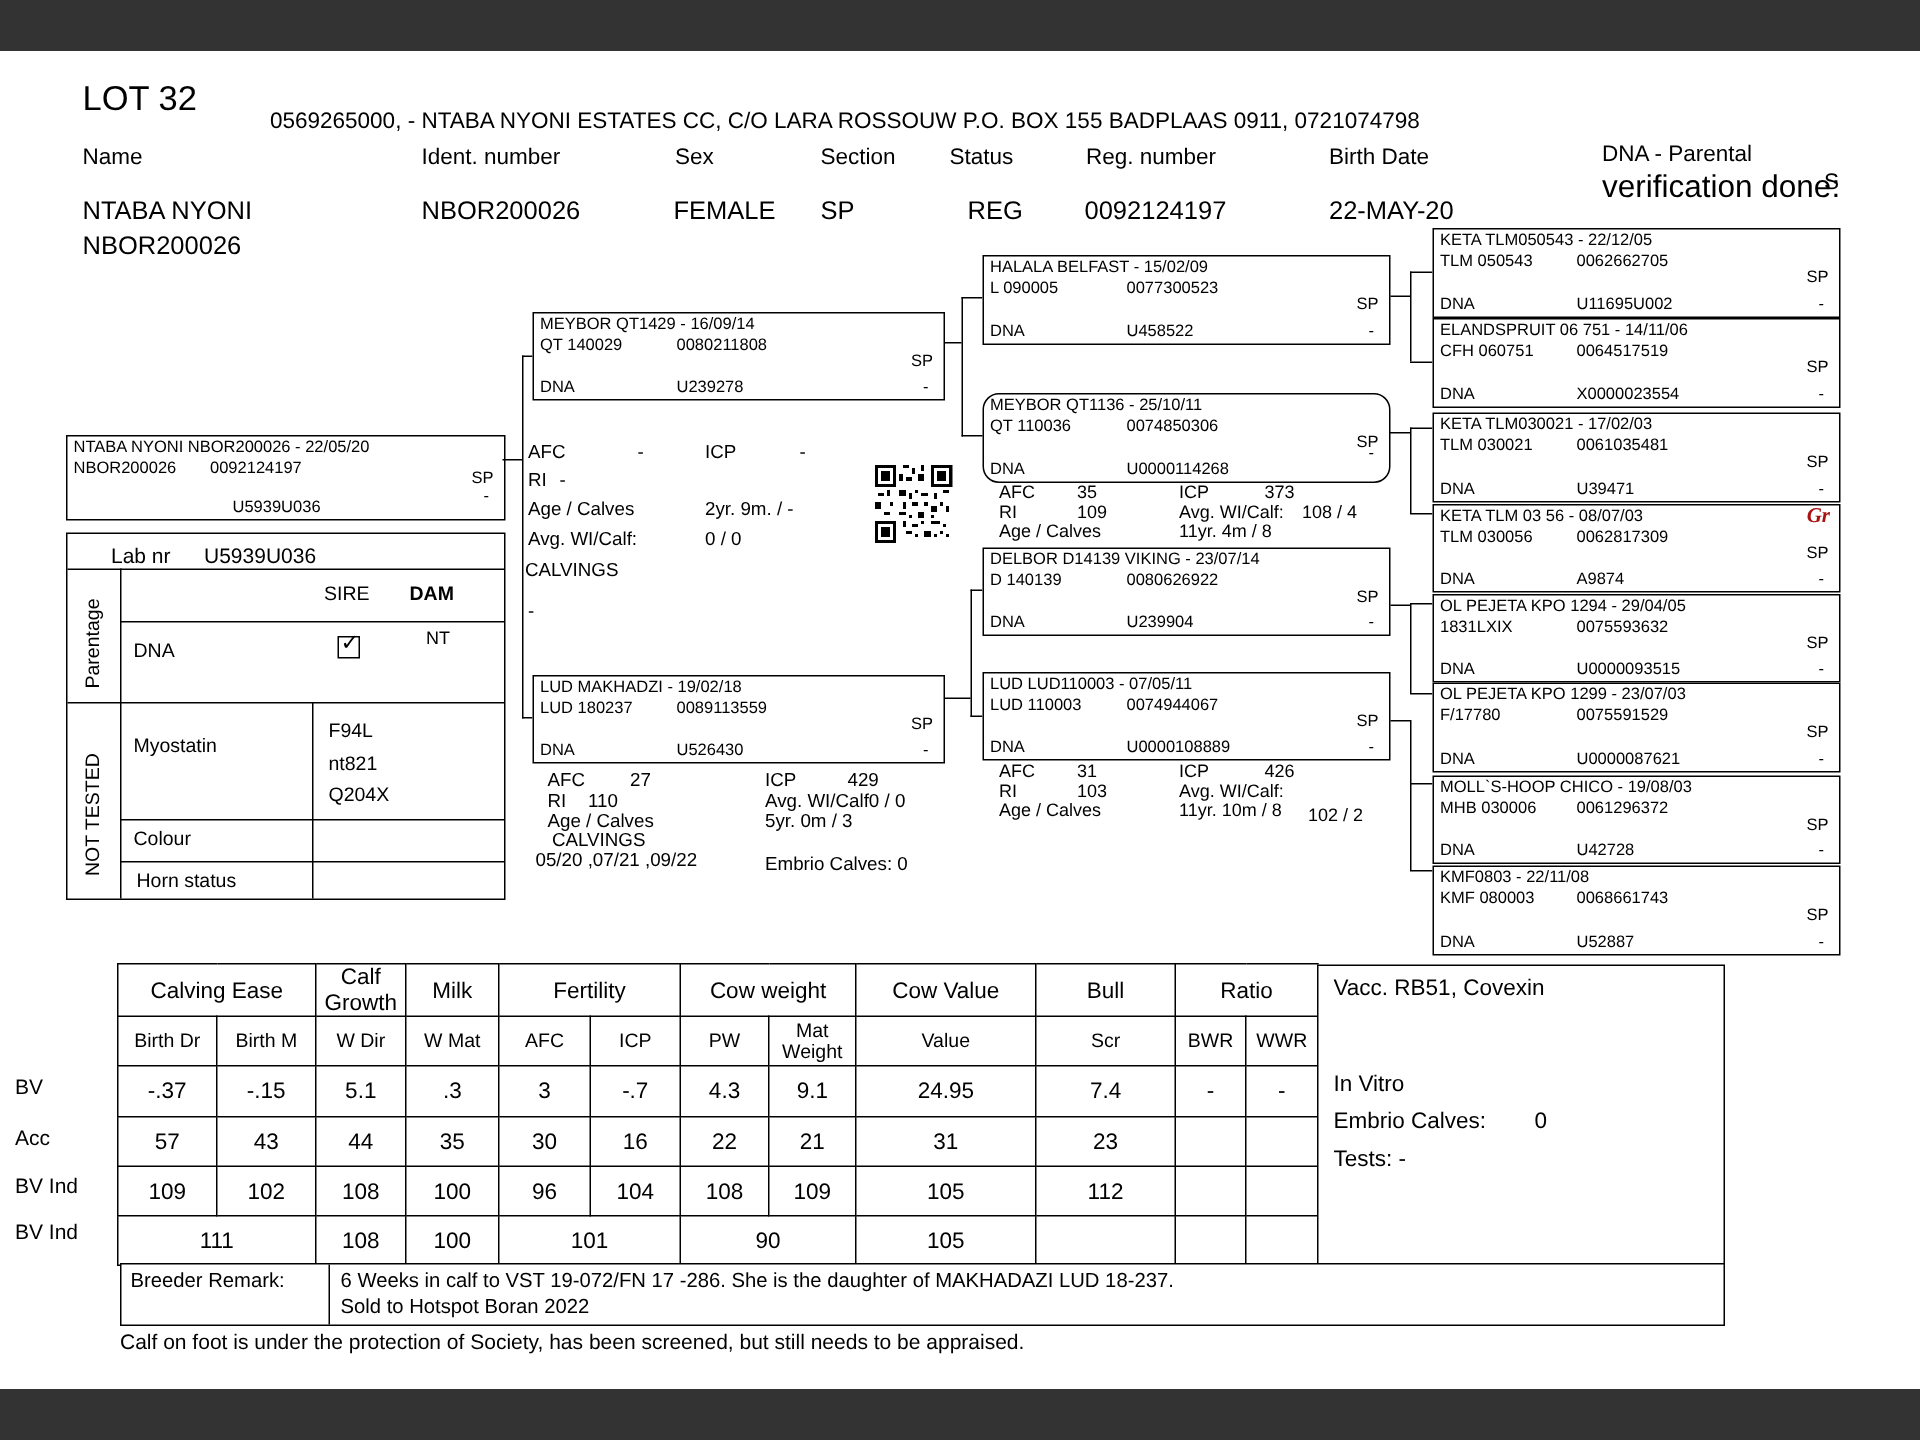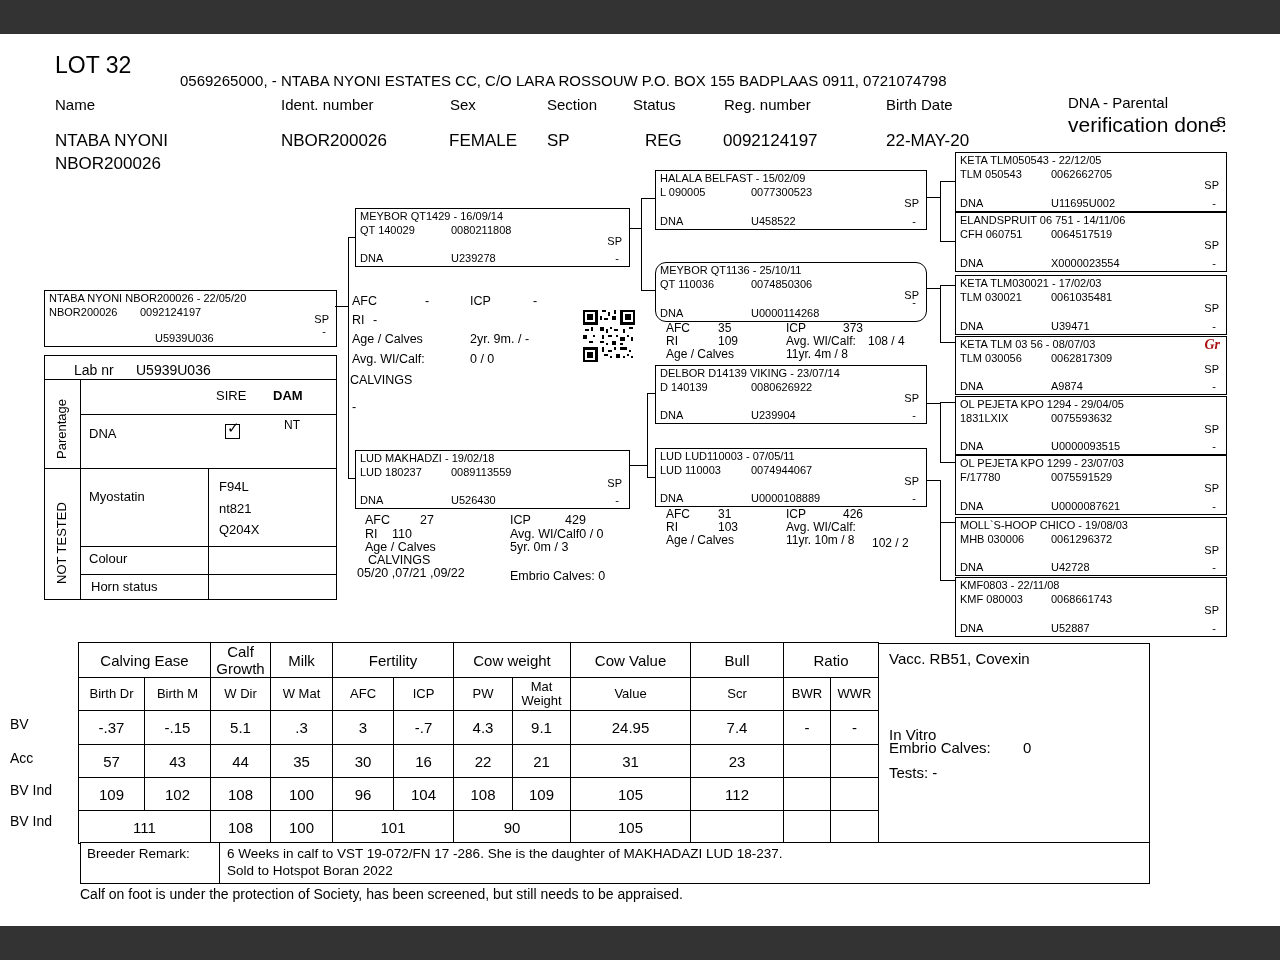--- a/index.html
+++ b/index.html
@@ -456,21 +456,21 @@
       <td class="dv">105</td>
       <td class="dv"></td>
       <td class="dv"></td>
       <td class="dv"></td>
     </tr>
   </tbody>
     </table>
 
   <div class="pbox" style="left:878px; top:643px; width:270px; height:199px; font-size:15px;">
     <div class="t" style="left:10px; top:6px;">Vacc. RB51, Covexin</div>
-    <div class="t" style="left:10px; top:82px;">In Vitro</div>
+    <div class="t" style="left:10px; top:70px;">In Vitro</div>
     <div class="t" style="left:10px; top:95px;">Embrio Calves:</div>
     <div class="t" style="left:144px; top:95px;">0</div>
     <div class="t" style="left:10px; top:120px;">Tests: -</div>
   </div>
 
   <div class="pbox" style="left:80px; top:842px; width:1068px; height:40px; font-size:13.5px;">
     <div class="vl" style="left:138px; top:0; height:40px;"></div>
     <div class="t" style="left:6px; top:3px;">Breeder Remark:</div>
     <div class="t" style="left:146px; top:3px;">6 Weeks in calf to VST 19-072/FN 17 -286. She is the daughter of MAKHADAZI LUD 18-237.</div>
     <div class="t" style="left:146px; top:20px;">Sold to Hotspot Boran 2022</div>

